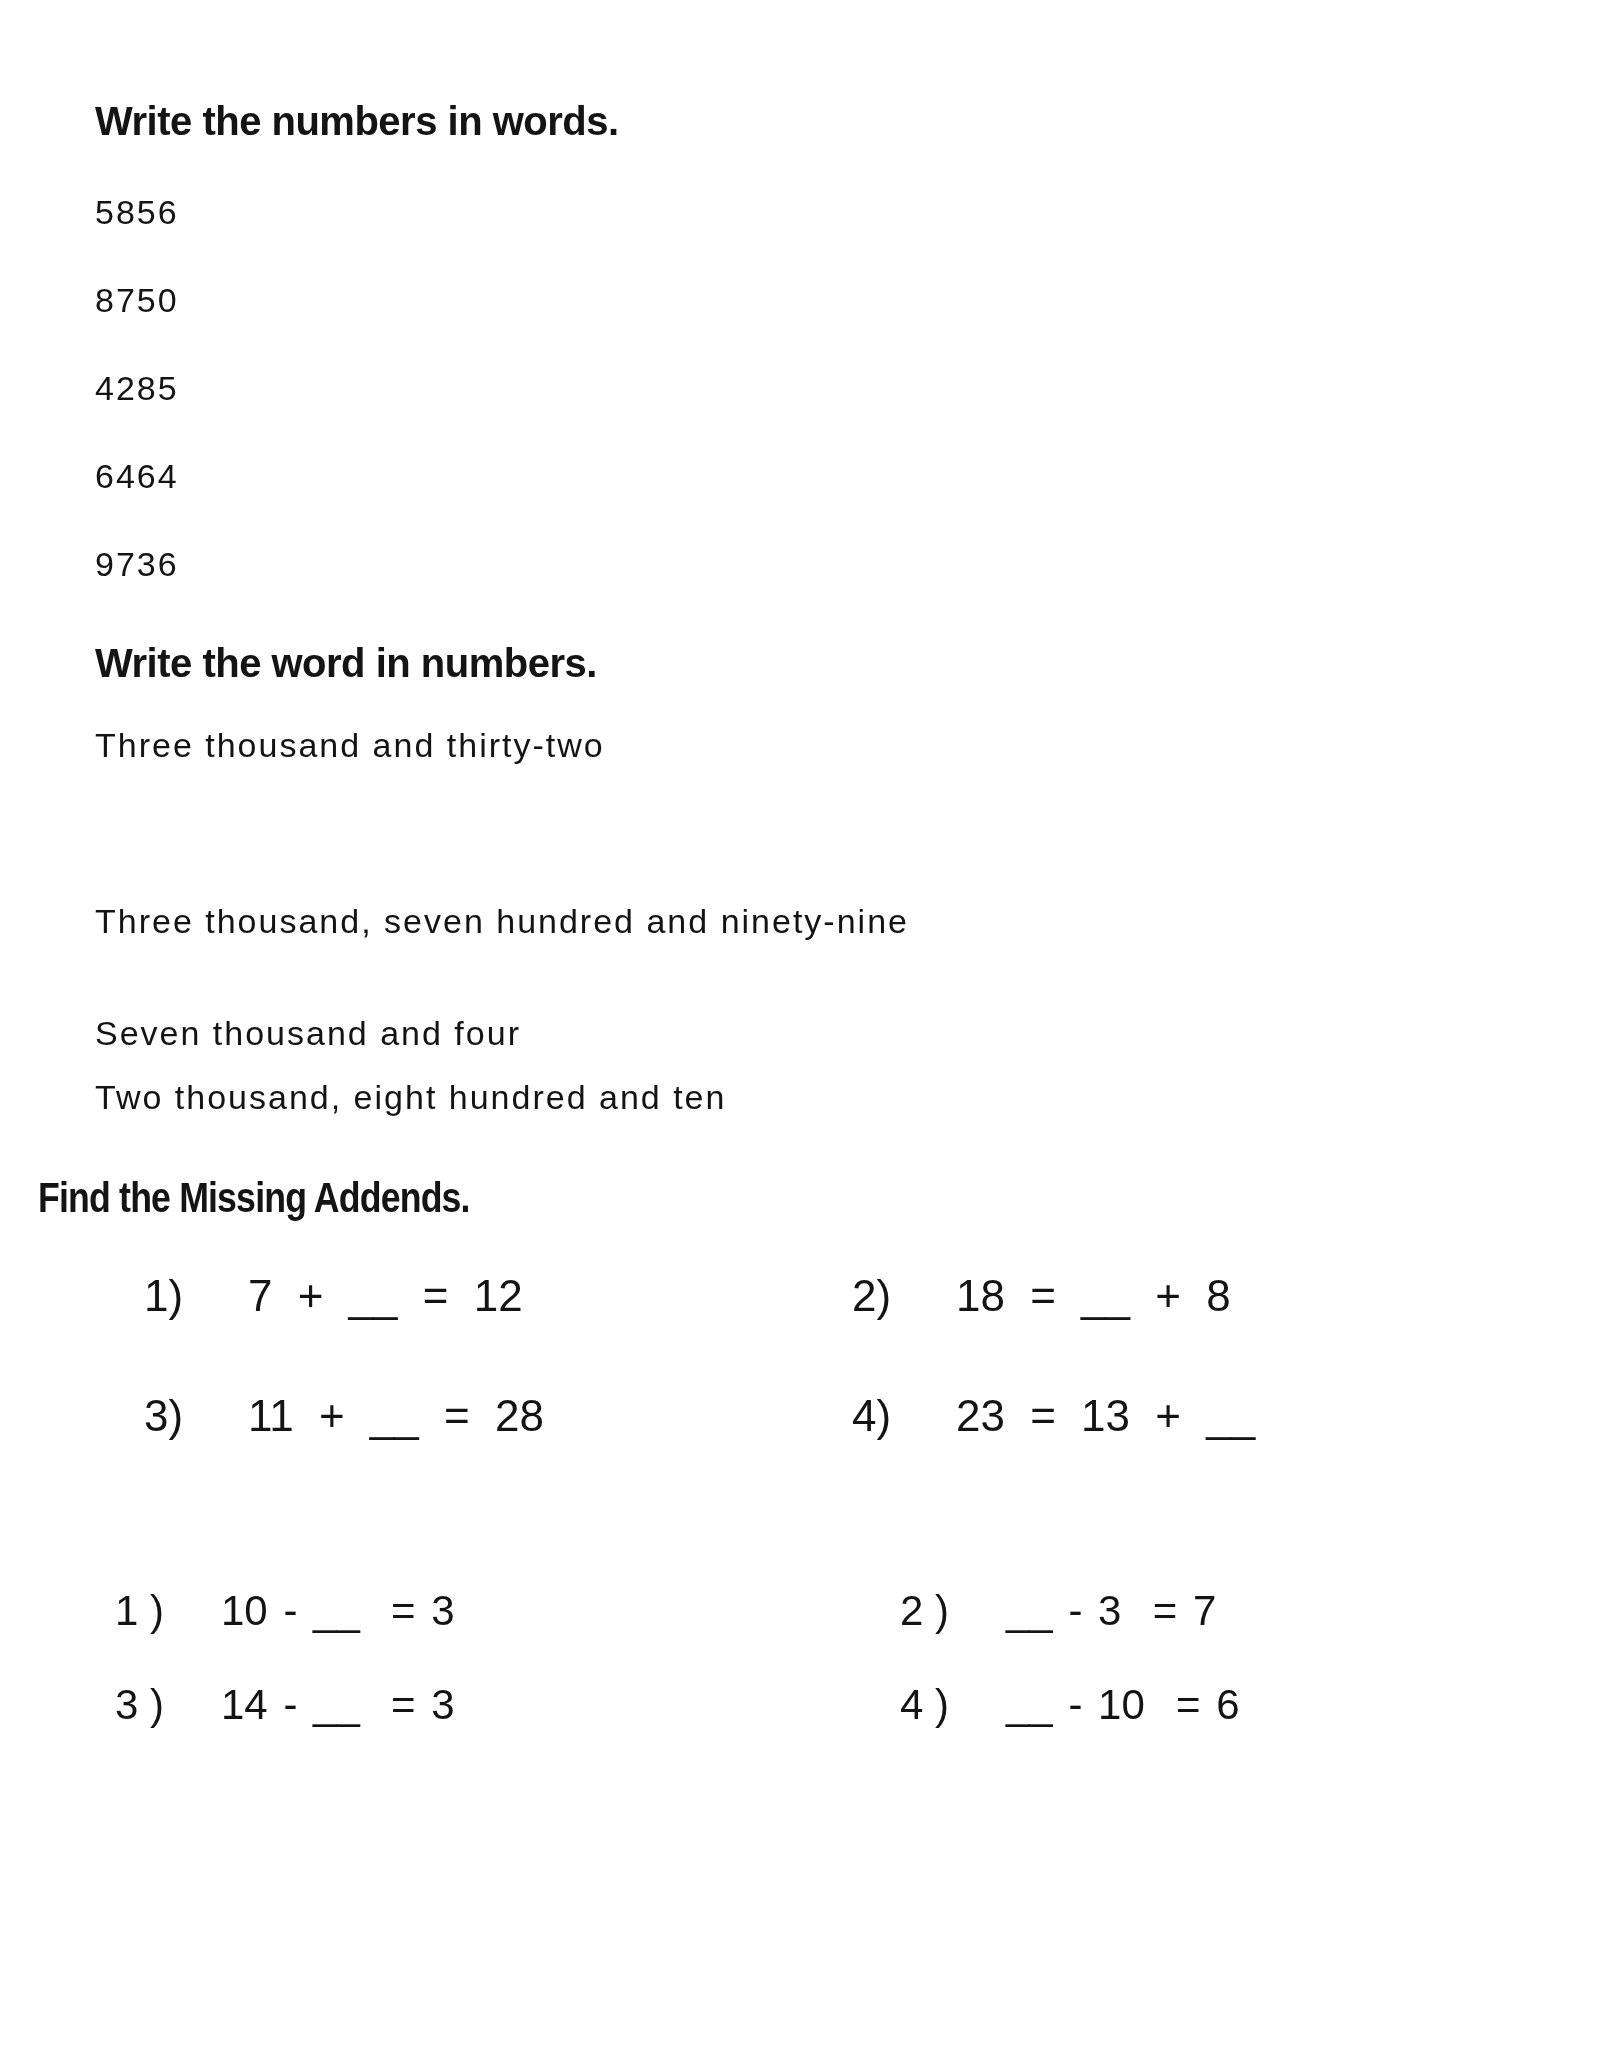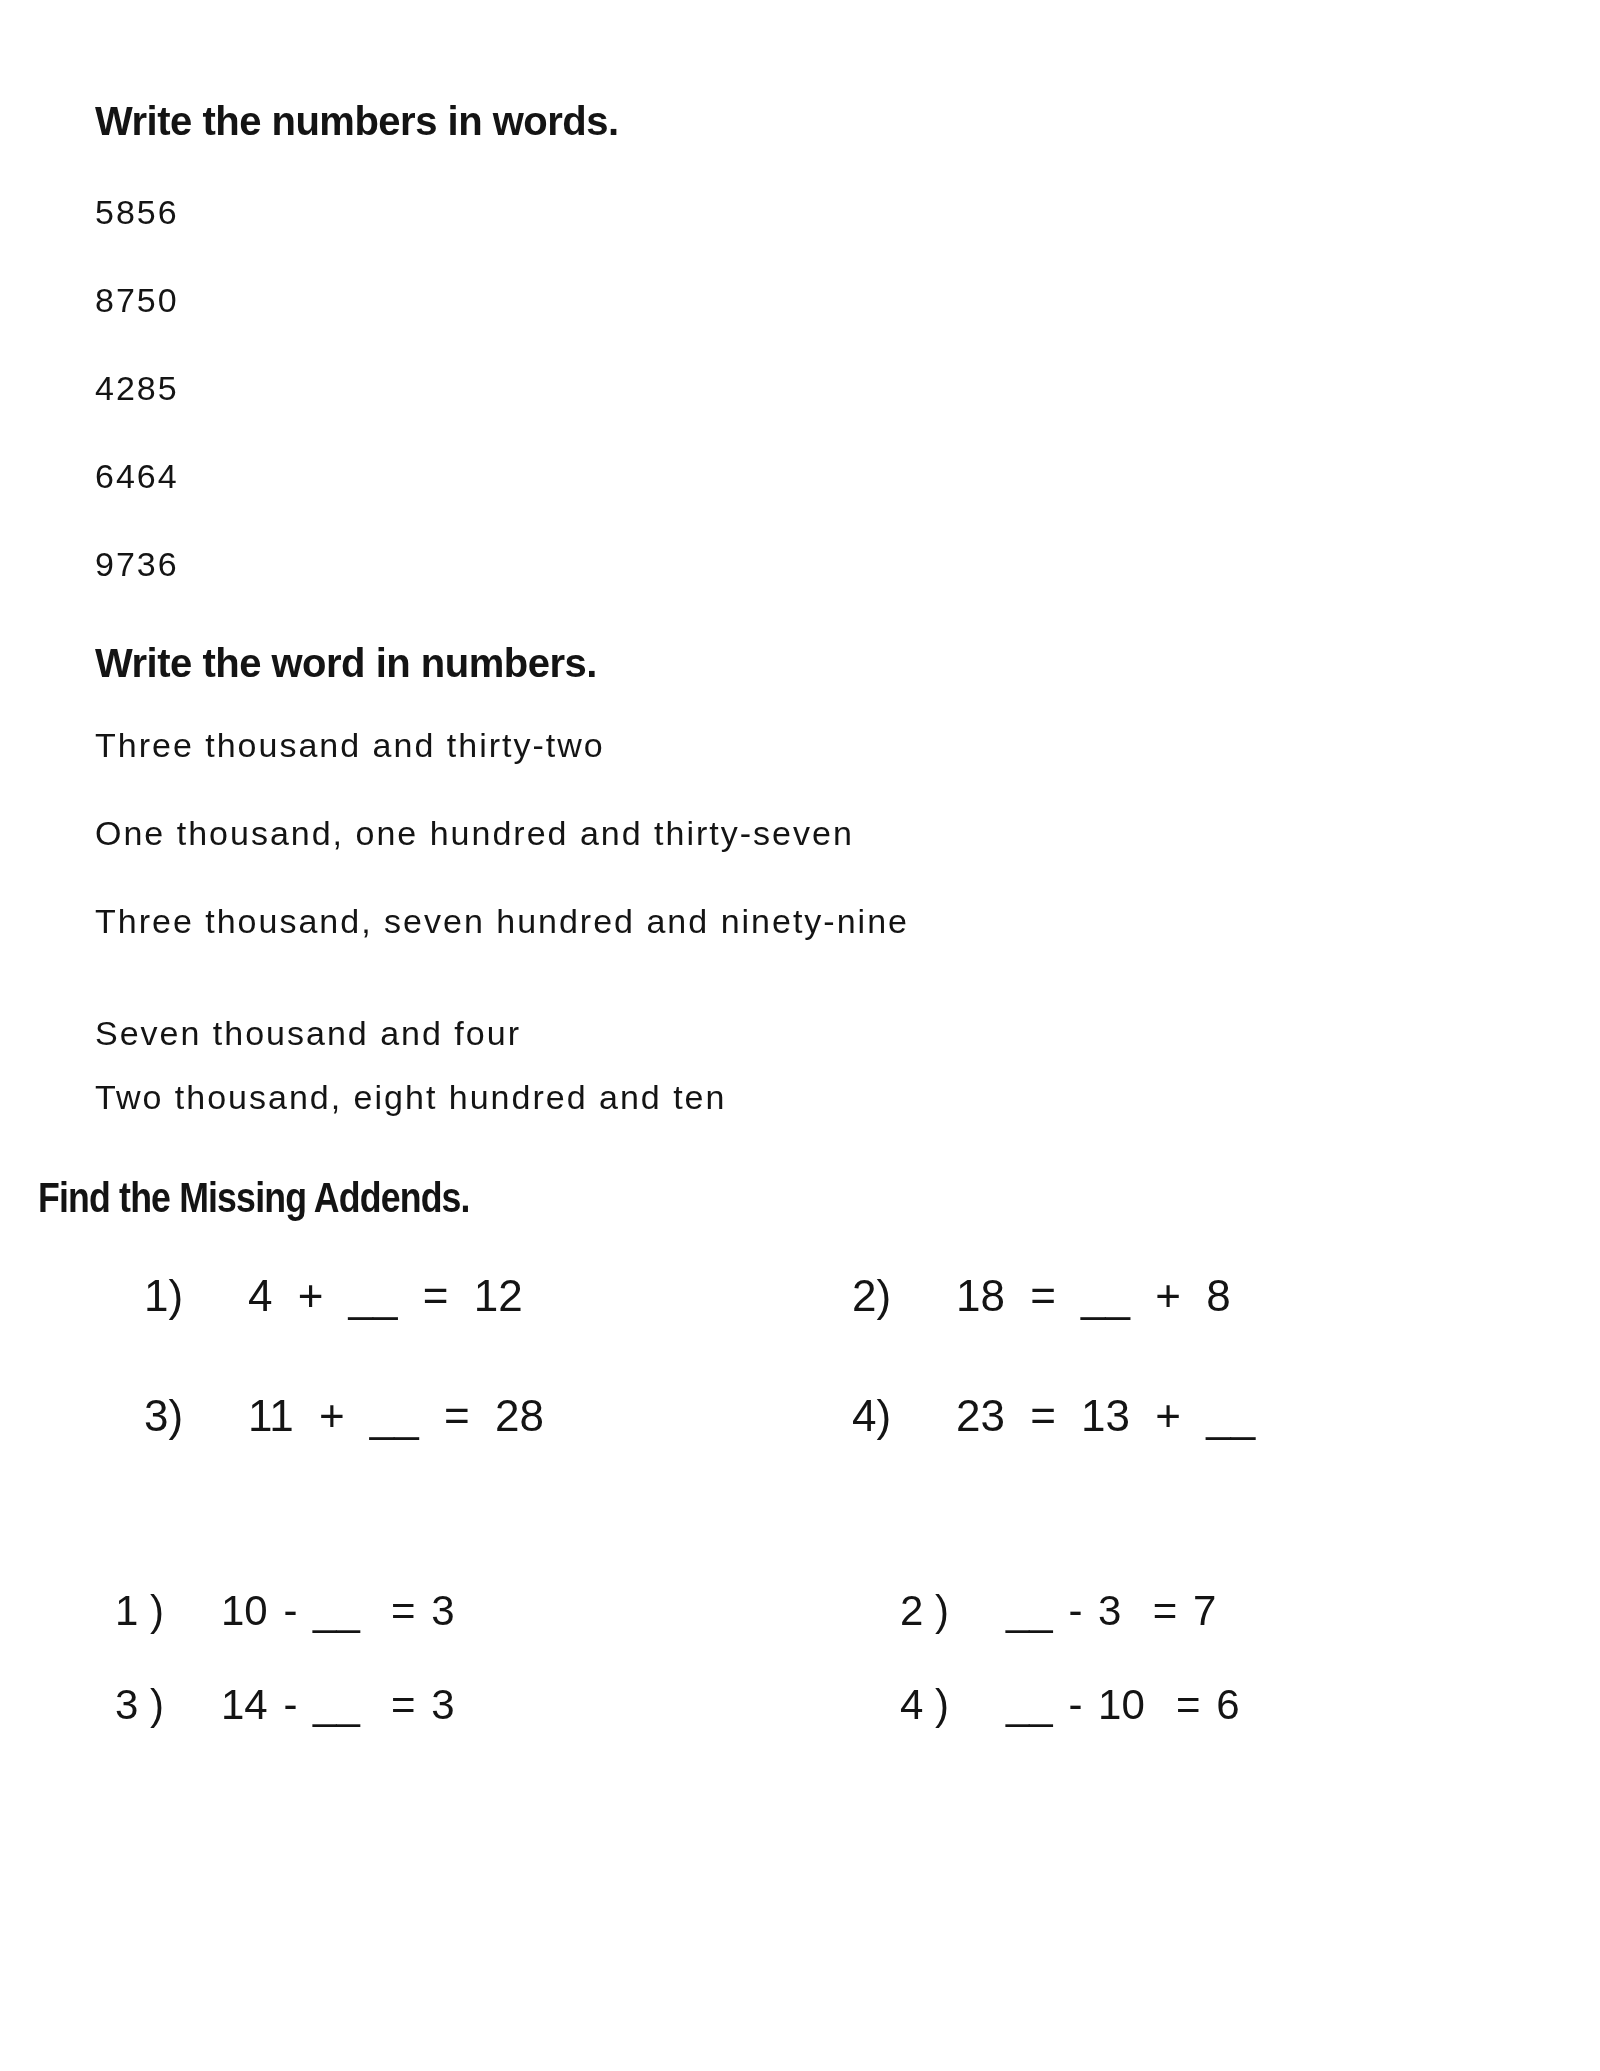--- a/index.html
+++ b/index.html
@@ -48,32 +48,31 @@
 
   <div class="abs top-item" style="top:195px;">5856</div>
   <div class="abs top-item" style="top:283px;">8750</div>
   <div class="abs top-item" style="top:371px;">4285</div>
   <div class="abs top-item" style="top:459px;">6464</div>
   <div class="abs top-item" style="top:547px;">9736</div>
 
   <div class="abs top-heading" style="top:643px;">Write the word in numbers.</div>
 
   <div class="abs top-item" style="top:728px;">Three thousand and thirty-two</div>
-  <div class="abs top-item" style="top:816px;">One thousand, one hundred and thirty-seven</div>
   <div class="abs top-item" style="top:904px;">Three thousand, seven hundred and ninety-nine</div>
   <div class="abs top-item" style="top:992px;margin-top:24px;">Seven thousand and four</div>
   <div class="abs top-item" style="top:1080px;">Two thousand, eight hundred and ten</div>
 
   <div class="abs center-line" style="top:1177px;width:1500px;">
     <span class="ex-heading">Find the Missing Addends.</span>
   </div>
 
   <div class="abs problem" style="left:144px;top:1274px;">
     <span class="plabel">1)</span>
-    <span class="expr">4 + __ = 12</span>
+    <span class="expr">7 + __ = 12</span>
   </div>
   <div class="abs problem" style="left:852px;top:1274px;">
     <span class="plabel">2)</span>
     <span class="expr">18 = __ + 8</span>
   </div>
   <div class="abs problem" style="left:144px;top:1394px;">
     <span class="plabel">3)</span>
     <span class="expr">11 + __ = 28</span>
   </div>
   <div class="abs problem" style="left:852px;top:1394px;">

